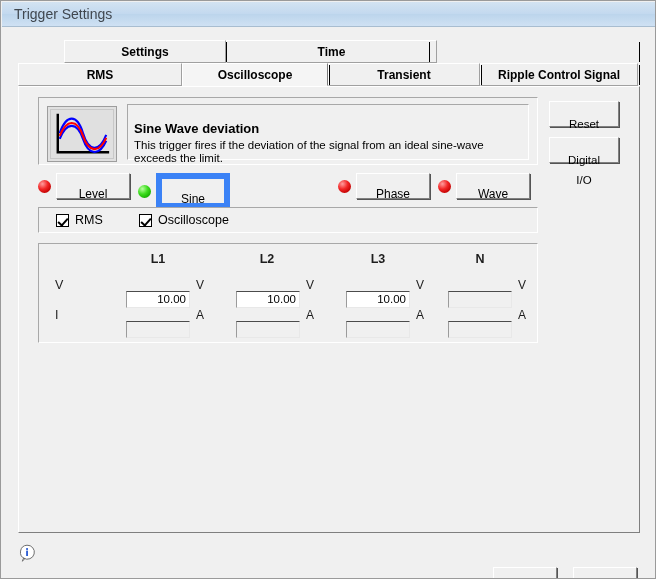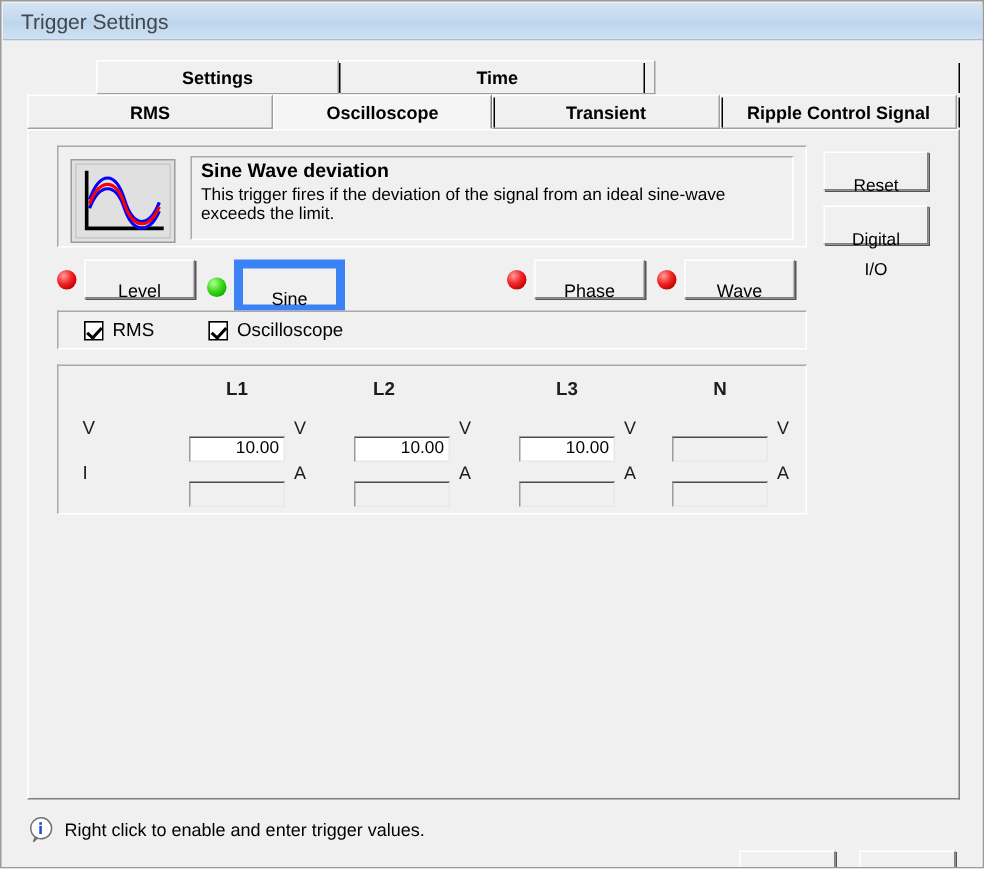--- a/index.html
+++ b/index.html
@@ -139,21 +139,21 @@
   .desc-inner {
     position: absolute;
     left: 88px; top: 6px;
     width: 402px; height: 56px;
     background: #f0f0f0;
     border-left: 1px solid #a8a8a8;
     border-top: 1px solid #a8a8a8;
     border-right: 1px solid #ffffff;
     border-bottom: 1px solid #ffffff;
     box-sizing: border-box;
-    padding: 0 6px;
+    padding: 15px 6px;
   }
   .desc-title {
     font-size: 13px;
     font-weight: bold;
     color: #000000;
     margin: 1px 0 3px 0;
   }
   .desc-text {
     font-size: 11.5px;
     color: #000000;
@@ -405,21 +405,21 @@
           </div>
           <div class="chk" style="left:100px">
             <span class="chk-square checked"></span>
             <span class="chk-label">Oscilloscope</span>
           </div>
         </div>
 
         <div class="groupbox val-box">
 
           <div class="colhdr" style="left:74px">L1</div>
-          <div class="colhdr" style="left:172px">L2</div>
+          <div class="colhdr" style="left:183px">L2</div>
           <div class="colhdr" style="left:294px">L3</div>
           <div class="colhdr" style="left:396px">N</div>
 
           <div class="rowlbl" style="top:34px">V</div>
           <div class="field" style="left:87px;  top:32px">10.00</div>
           <div class="unit" style="left:157px; top:34px">V</div>
           <div class="field" style="left:197px; top:32px">10.00</div>
           <div class="unit" style="left:267px; top:34px">V</div>
           <div class="field" style="left:307px; top:32px">10.00</div>
           <div class="unit" style="left:377px; top:34px">V</div>
@@ -444,20 +444,19 @@
     </div>
 
     <div class="statusline">
       <span class="info-icon">
         <svg width="18" height="18" viewBox="0 0 18 18">
           <path d="M9 1.2 A7 7 0 1 1 5.6 14.1 L4.3 17.2 L6.9 14.7 A7 7 0 0 1 9 1.2 Z" fill="#ffffff" stroke="#6f6f6f" stroke-width="1"></path>
           <rect x="8.2" y="6.6" width="1.7" height="5.4" fill="#1b4fd0"></rect>
           <rect x="8.2" y="4.1" width="1.7" height="1.8" fill="#1b4fd0"></rect>
         </svg>
       </span>
-      <span class="status-text">Right click to enable and enter trigger values.</span>
     </div>
 
     <button class="btn dlgbtn" style="left:491px"><span class="mnemonic">O</span><span>K</span></button>
     <button class="btn dlgbtn" style="left:571px"><span>C</span><span class="mnemonic">a</span><span>ncel</span></button>
 
   </div>
 </div>
 
 </body></html>

